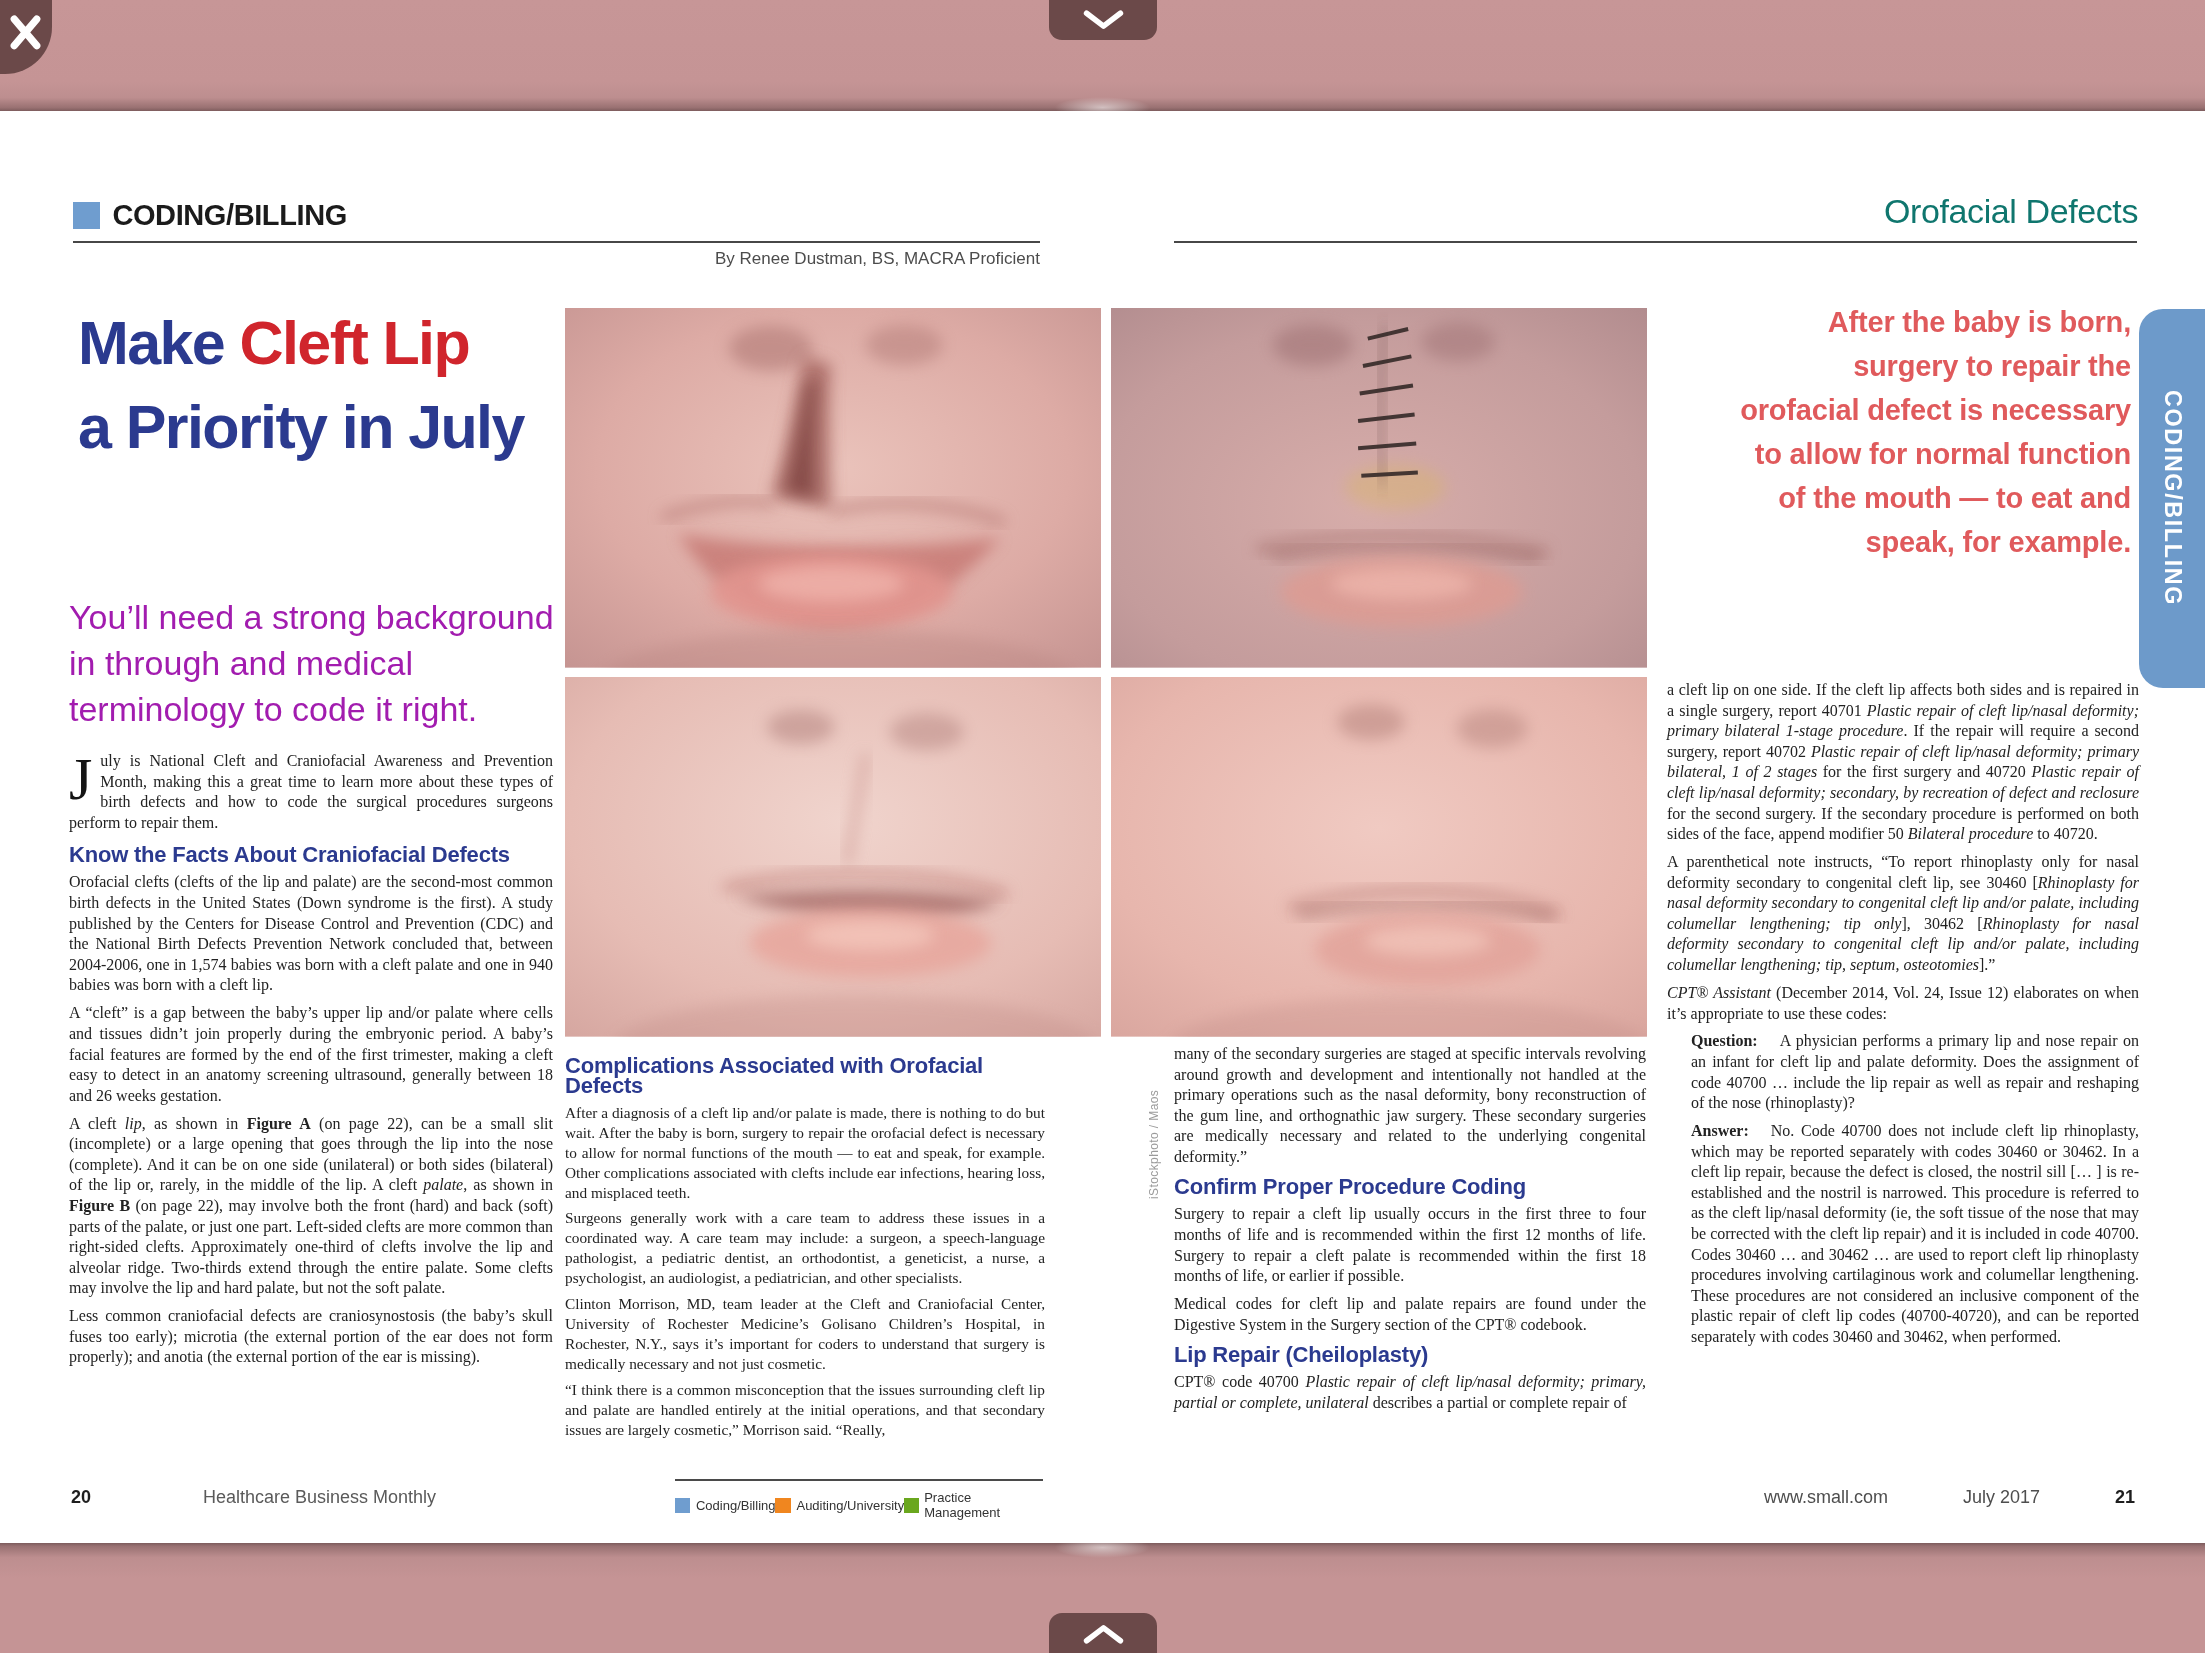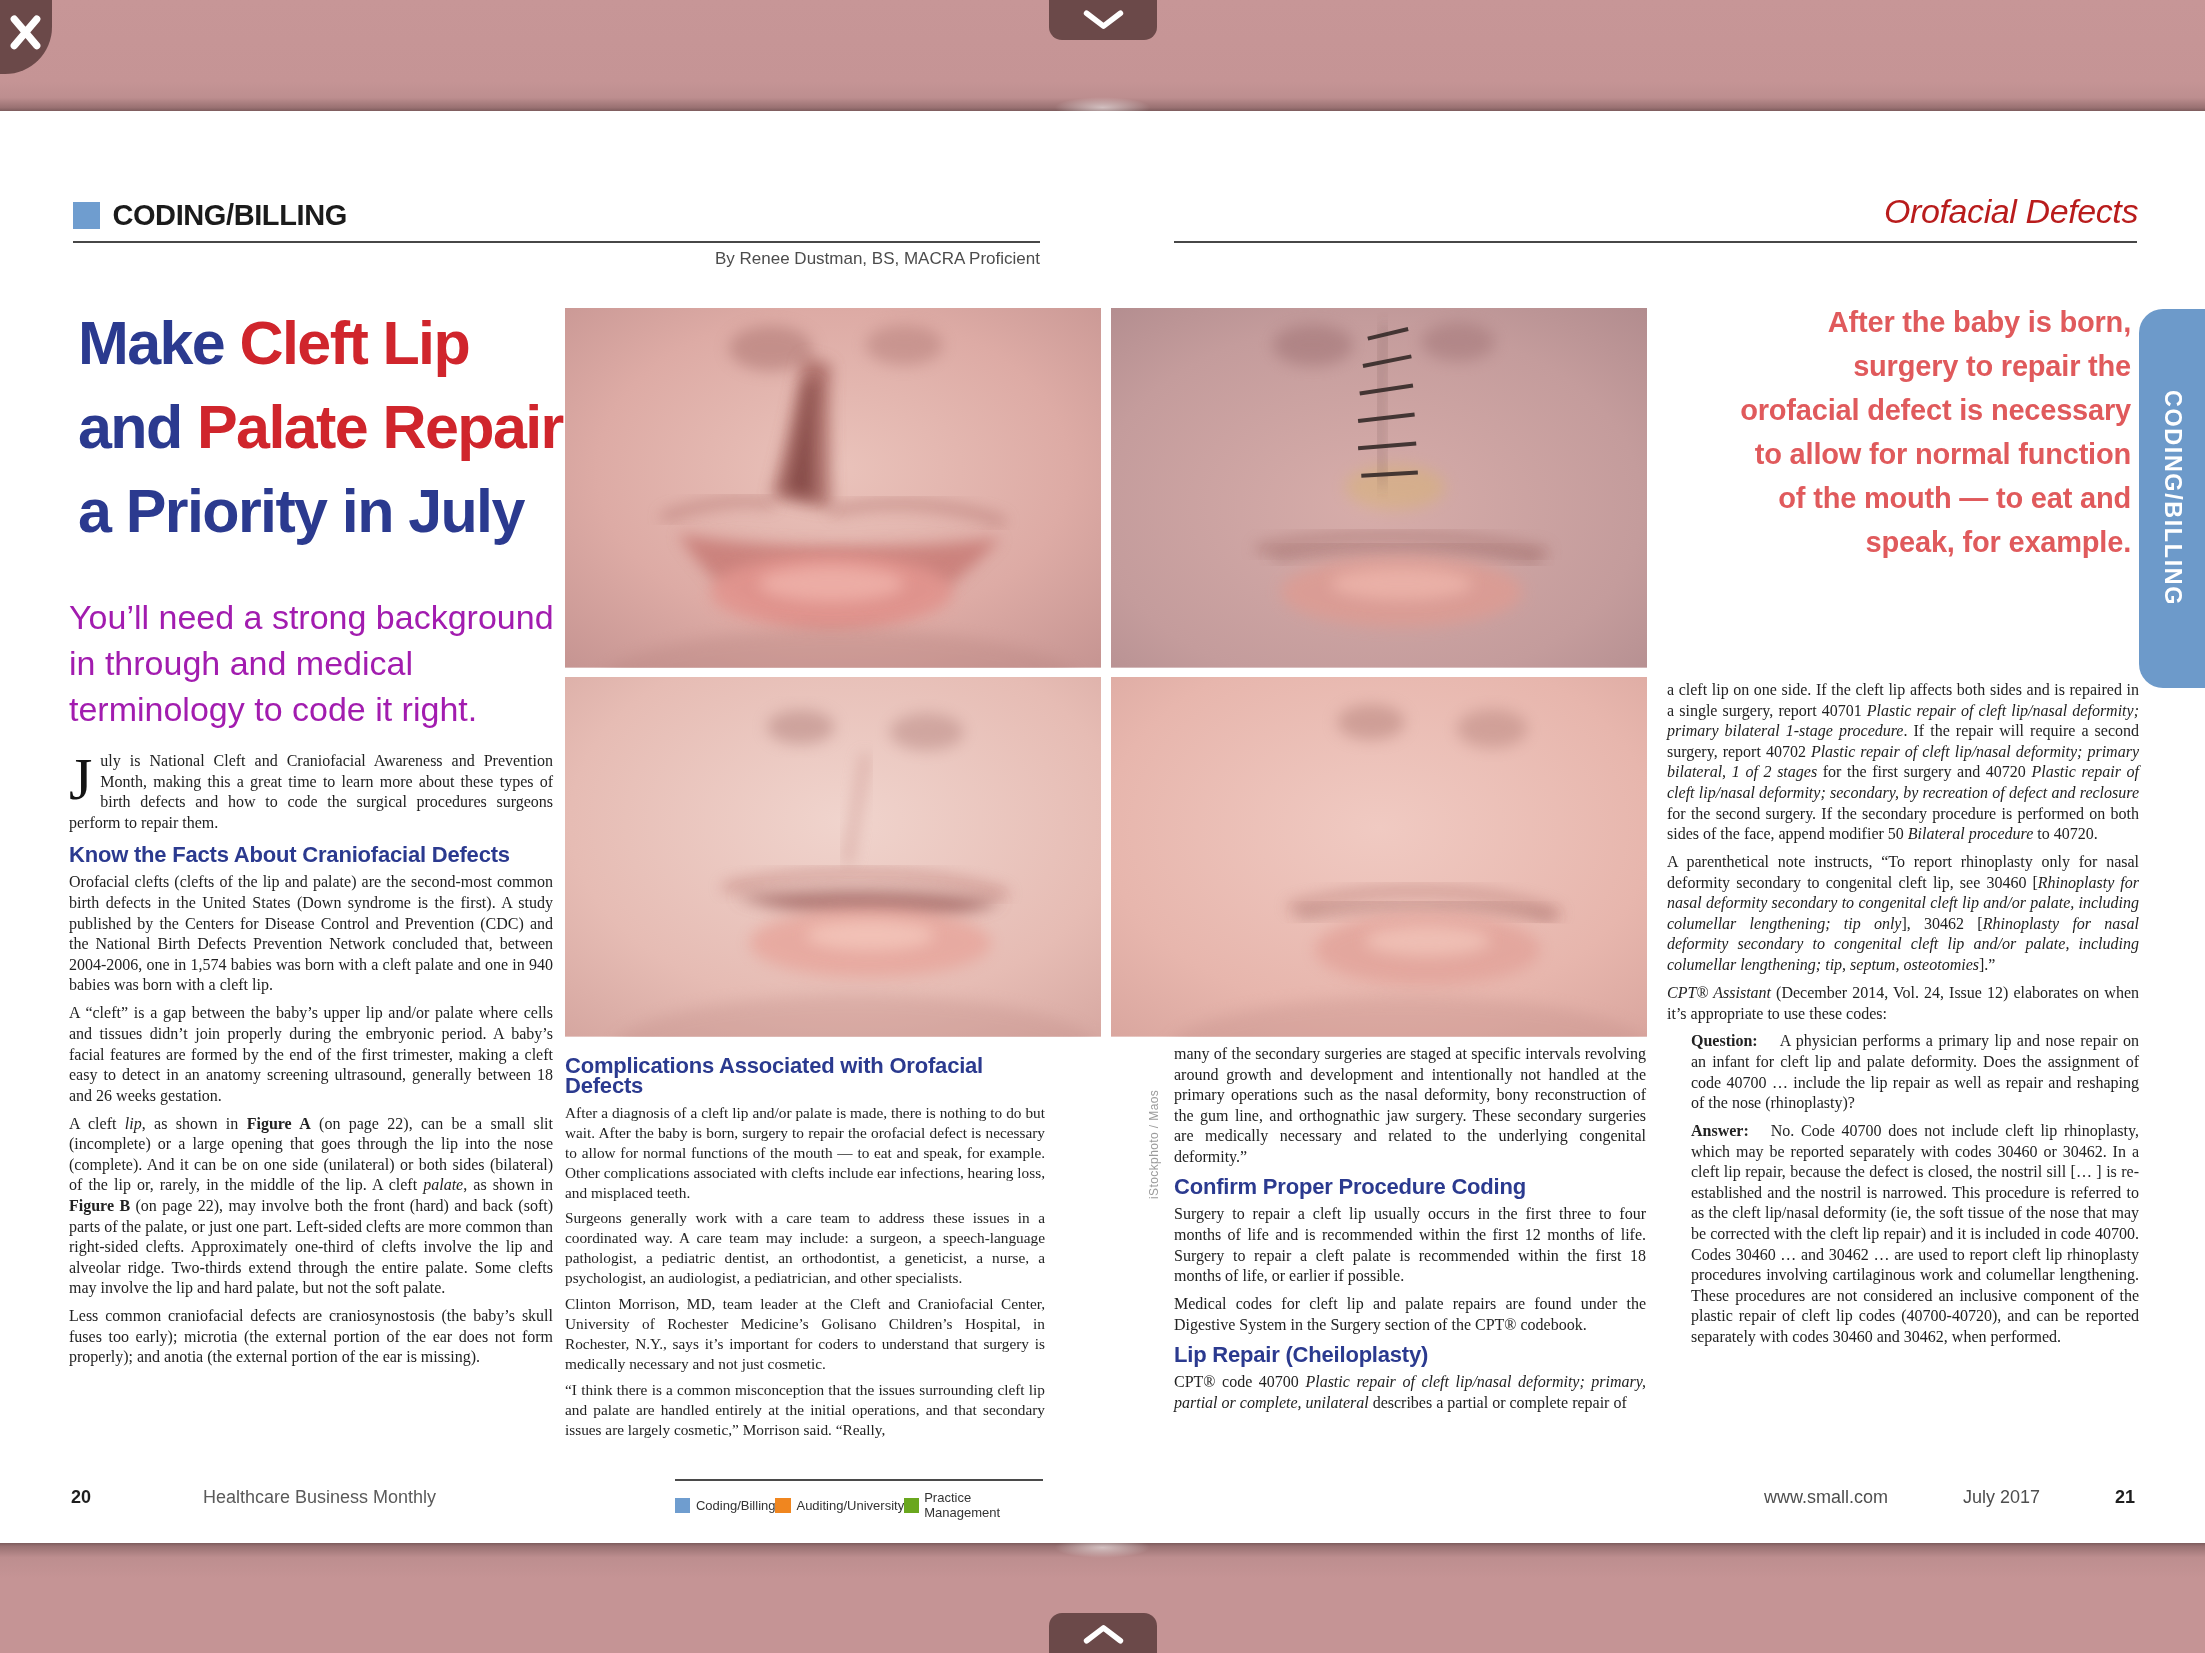--- a/index.html
+++ b/index.html
@@ -69,21 +69,21 @@
   .qa-label{font-weight:700;margin-right:22px;}
   
   .photos{position:absolute;left:565px;top:308px;width:1082px;height:729px;display:grid;
     grid-template-columns:1fr 1fr;grid-template-rows:1fr 1fr;gap:9.7px;background:#ffffff;}
   .photo{margin:0;overflow:hidden;}
   .photo svg{width:100%;height:100%;display:block;}
   .credit{position:absolute;left:1147px;top:1046px;height:153px;writing-mode:vertical-rl;
     transform:rotate(180deg);font-size:12px;color:#9b9b9b;letter-spacing:0.4px;}
   
   .rp-header{position:absolute;left:1659px;top:192px;width:479px;text-align:right;
-    font-size:34px;color:#b91c1c;letter-spacing:-0.4px;font-style:italic;}
+    font-size:34px;color:#0f766e;letter-spacing:-0.4px;}
   .pullquote{position:absolute;left:1655px;top:300px;width:476px;text-align:right;
     font-size:29px;line-height:44px;color:var(--pullred);font-weight:700;letter-spacing:-0.2px;}
   .tab{position:absolute;left:2139px;top:309px;width:66px;height:379px;background:var(--tabblue);
     border-radius:24px 0 0 24px;display:flex;align-items:center;justify-content:center;}
   .tab span{writing-mode:vertical-rl;color:#ffffff;font-weight:700;font-size:23.4px;letter-spacing:1.6px;}
   
   .footer-item{position:absolute;font-size:18px;color:#4e4e4e;}
   .f-num{font-weight:700;color:#1e1e1e;}
   .f-20{left:71px;top:1487px;}
   .f-mag{left:203px;top:1487px;color:#5a5a5a;}
@@ -125,21 +125,20 @@
 
   <div class="kicker-row">
     <span class="kicker-sq"></span>
     <span class="kicker">CODING/BILLING</span>
   </div>
   <div class="rule rule-left"></div>
   <div class="byline">By Renee Dustman, BS, MACRA Proficient</div>
 
   <h1 class="title">
     <div class="title-line"><span class="seg-navy">Make </span><span class="seg-red">Cleft Lip</span></div>
-    <div class="title-line"><span class="seg-navy">and </span><span class="seg-red">Palate Repair</span></div>
     <div class="title-line"><span class="seg-navy">a Priority in July</span></div>
   </h1>
   <div class="subtitle">
       <div>You’ll need a strong background</div>
       <div>in through and medical</div>
       <div>terminology to code it right.</div>
     </div>
 
   <div class="col col-1">
     <p><span class="dropcap">J</span><span>uly is National Cleft and Craniofacial Awareness and Prevention Month, making this a great time to learn more about these types of birth defects and how to code the surgical procedures surgeons perform to repair them.</span></p>

